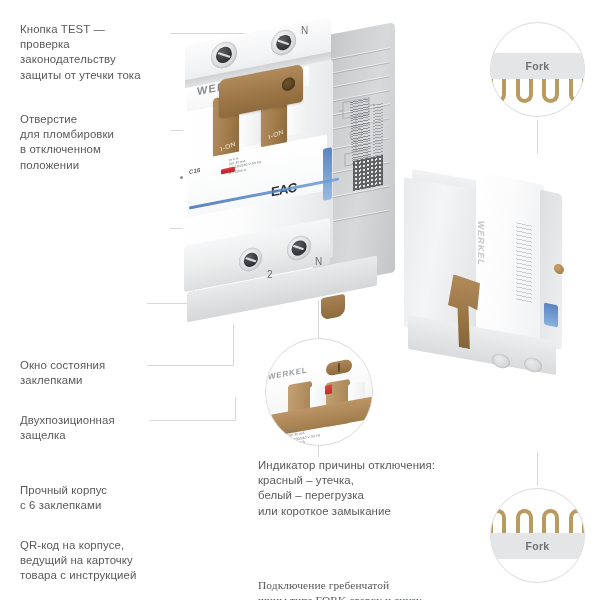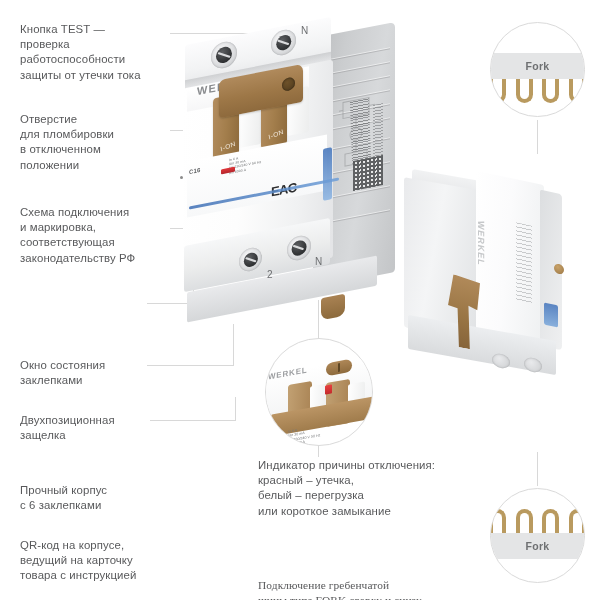--- a/index.html
+++ b/index.html
@@ -533,32 +533,28 @@
       <div class="mc-shelf"></div>
       <div class="mc-tiny" style="left:22px; top:88px;">In 6 A
 I∆n 30 mA
 Un 230/240 V 50 Hz
 Icn 6000 A</div>
     </div>
   </div>
 
   <div class="callout" style="left:20px; top:22px;  width:160px;">Кнопка TEST —
 проверка
-работоспособности
+законодательству
 защиты от утечки тока</div>
 
   <div class="callout" style="left:20px; top:112px; width:150px;">Отверстие
 для пломбировки
 в отключенном
 положении</div>
 
-  <div class="callout" style="left:20px; top:205px; width:165px;">Схема подключения
-и маркировка,
-соответствующая
-законодательству РФ</div>
 
 
   <div class="callout" style="left:20px; top:358px; width:150px;">Окно состояния
 заклепками</div>
 
   <div class="callout" style="left:20px; top:413px; width:150px;">Двухпозиционная
 защелка</div>
 
   <div class="callout" style="left:20px; top:483px; width:160px;">Прочный корпус
 с 6 заклепками</div>

